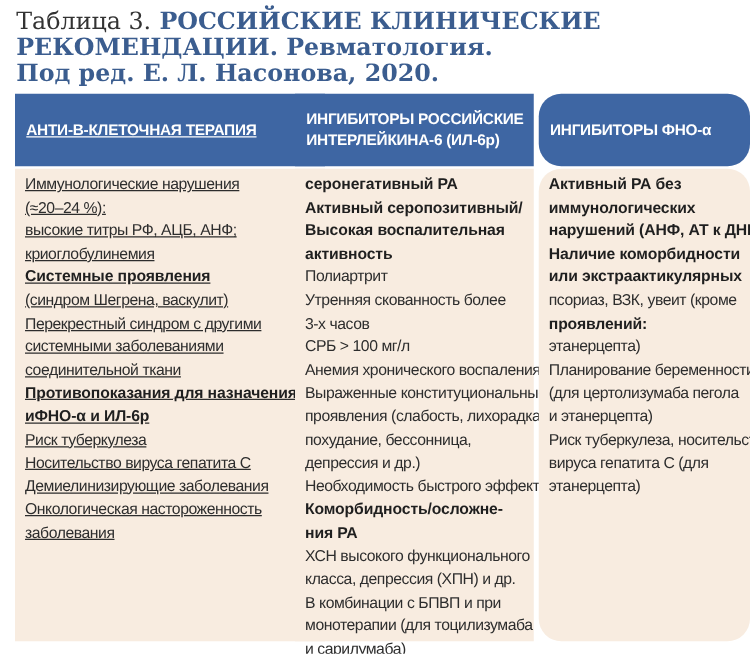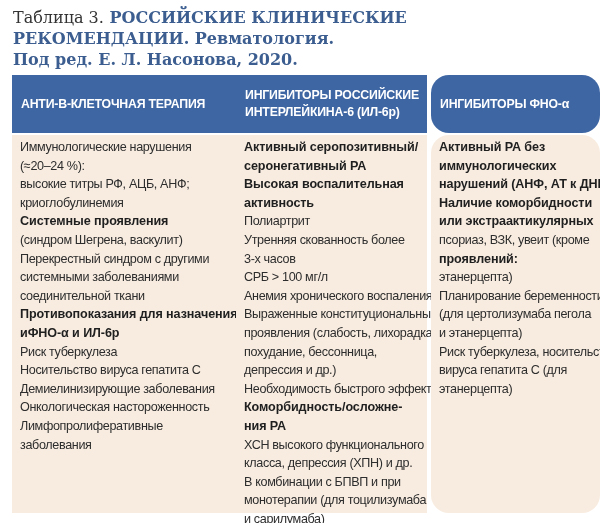--- a/index.html
+++ b/index.html
@@ -1,24 +1,24 @@
 <!DOCTYPE html>
 <html><head>
 <meta charset="utf-8">
 <style>
   html, body { margin:0; padding:0; }
   body { width:600px; height:523px; background:#ffffff; overflow:hidden; position:relative; font-family:"Liberation Sans", sans-serif; }
-  .title { position:absolute; left:13px; top:7px; width:580px; font-family:"DejaVu Serif", serif; font-size:16px; line-height:21px; color:#3b5d8f; font-weight:bold; }
+  .title { position:absolute; left:13px; top:7px; width:580px; font-family:"DejaVu Serif", serif; font-size:19px; line-height:21px; color:#3b5d8f; font-weight:bold; }
   .title .lead { color:#333; font-weight:normal; }
   .table { position:absolute; left:12px; top:75px; width:588px; height:438px; }
   .hcell { position:absolute; top:0; height:58px; background:#3e66a3; color:#fff; font-family:"Liberation Sans", sans-serif; font-weight:bold; font-size:12.3px; line-height:17px; display:flex; align-items:center; padding-left:9px; box-sizing:border-box; transform-origin:left; letter-spacing:-0.2px; }
   .bcell { position:absolute; top:60px; bottom:0; background:#f8ece0; box-sizing:border-box; padding:3px 0 0 8px; font-family:"Liberation Sans", sans-serif; font-size:12.6px; line-height:18.6px; color:#2d2d2d; }
   .bcell .ln { white-space:nowrap; display:block; letter-spacing:-0.35px; }
   .bcell .b { font-weight:bold; color:#1f1f1f; letter-spacing:-0.1px; }
-  .c1 { left:0; width:248px; }
+  .c1 { left:0; width:248px;text-decoration:underline; }
   .c2 { left:224px; width:191px; }
   .c3 { left:419px; width:169px;border-radius:18px; }
 </style>
 </head>
 <body>
 
 <div class="title">
   <div><span class="lead">Таблица 3.</span> <span>РОССИЙСКИЕ КЛИНИЧЕСКИЕ</span></div>
   <div>РЕКОМЕНДАЦИИ. Ревматология.</div>
   <div>Под ред. Е. Л. Насонова, 2020.</div>
@@ -51,26 +51,25 @@
       <span class="ln">(синдром Шегрена, васкулит)</span>
       <span class="ln">Перекрестный синдром с другими</span>
       <span class="ln">системными заболеваниями</span>
       <span class="ln">соединительной ткани</span>
       <span class="ln b">Противопоказания для назначения</span>
       <span class="ln b">иФНО-α и ИЛ-6р</span>
       <span class="ln">Риск туберкулеза</span>
       <span class="ln">Носительство вируса гепатита С</span>
       <span class="ln">Демиелинизирующие заболевания</span>
       <span class="ln">Онкологическая настороженность</span>
-      <span class="ln">Лимфопролиферативные</span>
       <span class="ln">заболевания</span>
     </div>
   <div class="bcell c2">
+      <span class="ln b">серонегативный РА</span>
       <span class="ln b">Активный серопозитивный/</span>
-      <span class="ln b">серонегативный РА</span>
       <span class="ln b">Высокая воспалительная</span>
       <span class="ln b">активность</span>
       <span class="ln">Полиартрит</span>
       <span class="ln">Утренняя скованность более</span>
       <span class="ln">3-х часов</span>
       <span class="ln">СРБ &gt; 100 мг/л</span>
       <span class="ln">Анемия хронического воспаления</span>
       <span class="ln">Выраженные конституциональные</span>
       <span class="ln">проявления (слабость, лихорадка,</span>
       <span class="ln">похудание, бессонница,</span>

